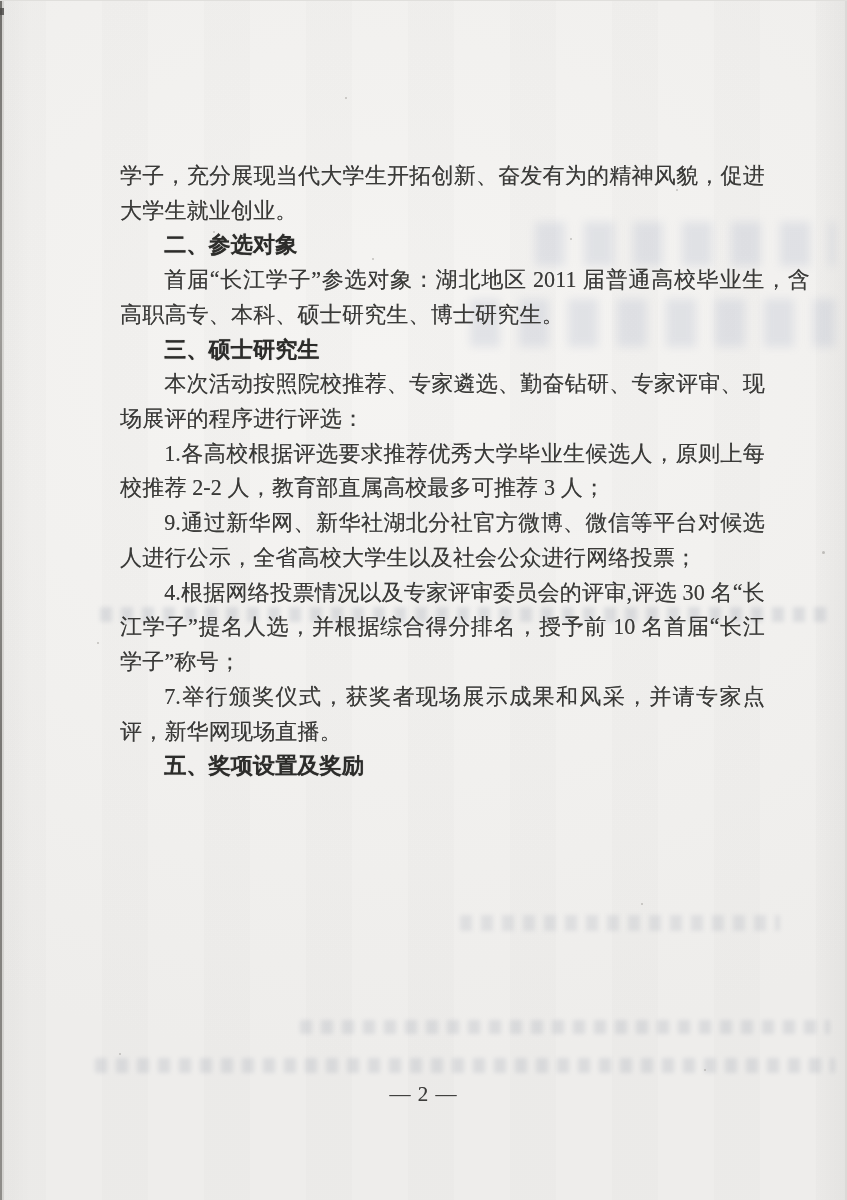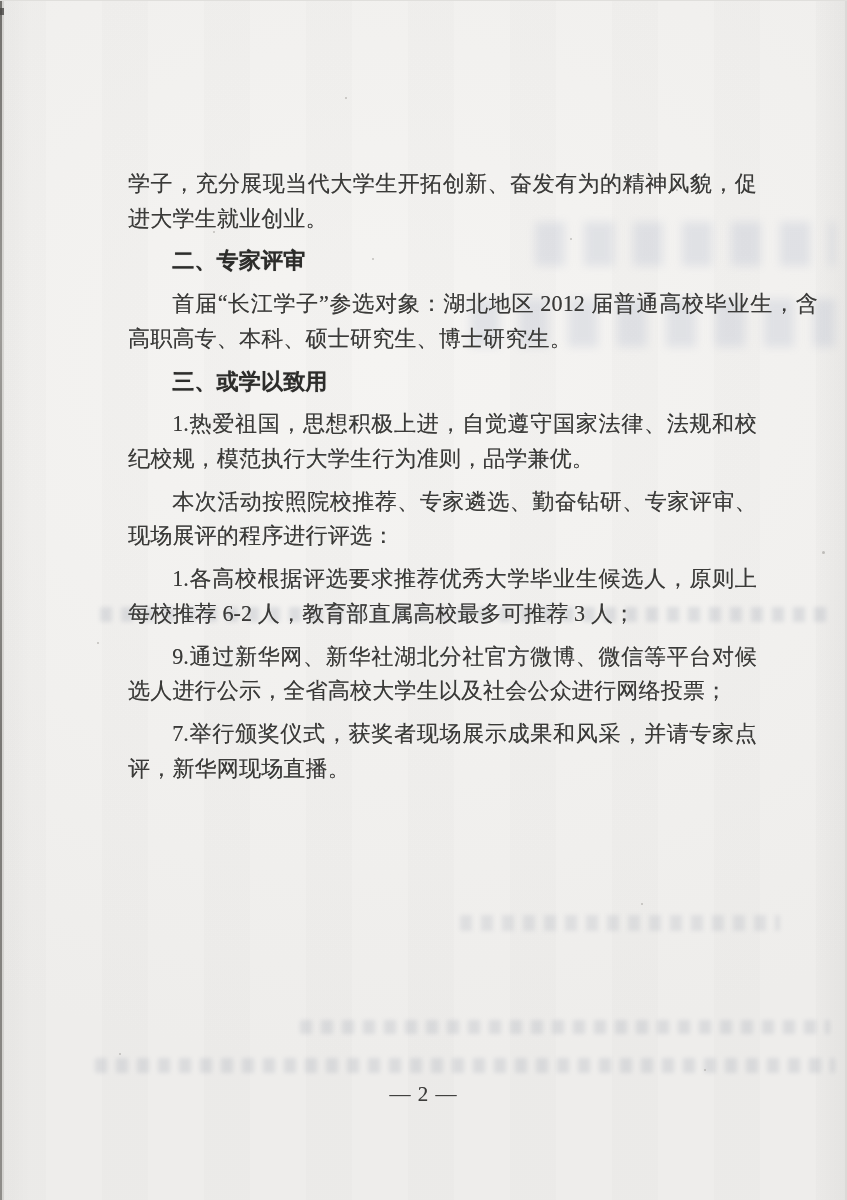--- a/index.html
+++ b/index.html
@@ -23,21 +23,21 @@
   .edge-top{position:absolute;left:0;top:0;width:847px;height:1px;background:#e0dfdc;}
   .corner-mark{position:absolute;left:0;top:8px;width:4px;height:7px;background:#4a4846;opacity:.8;}
 
   
   .doc{
     position:absolute;left:120px;top:159px;width:645px;
     font-size:22.1px;line-height:34.72px;letter-spacing:0.1px;
     color:#3a3a38;text-align:justify;
     text-shadow:0 0 .6px rgba(45,45,45,.55);
   }
-  .doc p{margin:8px;padding:0;}
+  .doc p{margin:0;padding:0;}
   .doc p.indent{text-indent:2em;}
   .doc p.heading{
     font-family:"Liberation Sans","DejaVu Sans",sans-serif;
     font-weight:bold;color:#2c2c2a;
     text-shadow:0 0 .7px rgba(30,30,30,.6);
   }
   .doc p.wide{width:690px;}
   .doc p.fill{text-align-last:justify;}
 
   .folio{
@@ -82,24 +82,25 @@
   <div class="speck" style="left:676px;top:189px;width:2px;height:2px;"></div>
   <div class="speck" style="left:97px;top:642px;width:2px;height:2px;"></div>
   <div class="speck" style="left:822px;top:551px;width:3px;height:3px;"></div>
   <div class="speck" style="left:641px;top:903px;width:2px;height:2px;"></div>
   <div class="speck" style="left:119px;top:1053px;width:2px;height:2px;"></div>
   <div class="speck" style="left:345px;top:97px;width:2px;height:2px;"></div>
   <div class="speck" style="left:704px;top:1069px;width:2px;height:2px;"></div>
 
   <main class="doc" id="doc-body">
       <p class="body">学子，充分展现当代大学生开拓创新、奋发有为的精神风貌，促进大学生就业创业。</p>
-      <p class="heading indent">二、专家评审</p>
-      <p class="body indent wide">首届“长江学子”参选对象：湖北地区 2012 届普通高校毕业生，含高职高专、本科、硕士研究生、博士研究生。</p>
-      <p class="heading indent">三、或学以致用</p>
-      <p class="body indent">1.热爱祖国，思想积极上进，自觉遵守国家法律、法规和校纪校规，模范执行大学生行为准则，品学兼优。</p>
+      <p class="heading indent">二、参选对象</p>
+      <p class="body indent wide">首届“长江学子”参选对象：湖北地区 2011 届普通高校毕业生，含高职高专、本科、硕士研究生、博士研究生。</p>
+      <p class="heading indent">三、硕士研究生</p>
       <p class="body indent">本次活动按照院校推荐、专家遴选、勤奋钻研、专家评审、现场展评的程序进行评选：</p>
-      <p class="body indent">1.各高校根据评选要求推荐优秀大学毕业生候选人，原则上每校推荐 6-2 人，教育部直属高校最多可推荐 3 人；</p>
+      <p class="body indent">1.各高校根据评选要求推荐优秀大学毕业生候选人，原则上每校推荐 2-2 人，教育部直属高校最多可推荐 3 人；</p>
       <p class="body indent">9.通过新华网、新华社湖北分社官方微博、微信等平台对候选人进行公示，全省高校大学生以及社会公众进行网络投票；</p>
+      <p class="body indent">4.根据网络投票情况以及专家评审委员会的评审,评选 30 名“长江学子”提名人选，并根据综合得分排名，授予前 10 名首届“长江学子”称号；</p>
       <p class="body indent">7.举行颁奖仪式，获奖者现场展示成果和风采，并请专家点评，新华网现场直播。</p>
+      <p class="heading indent">五、奖项设置及奖励</p>
     </main>
 
   <div class="folio">— 2 —</div>
 </div>
 
 </body></html>

